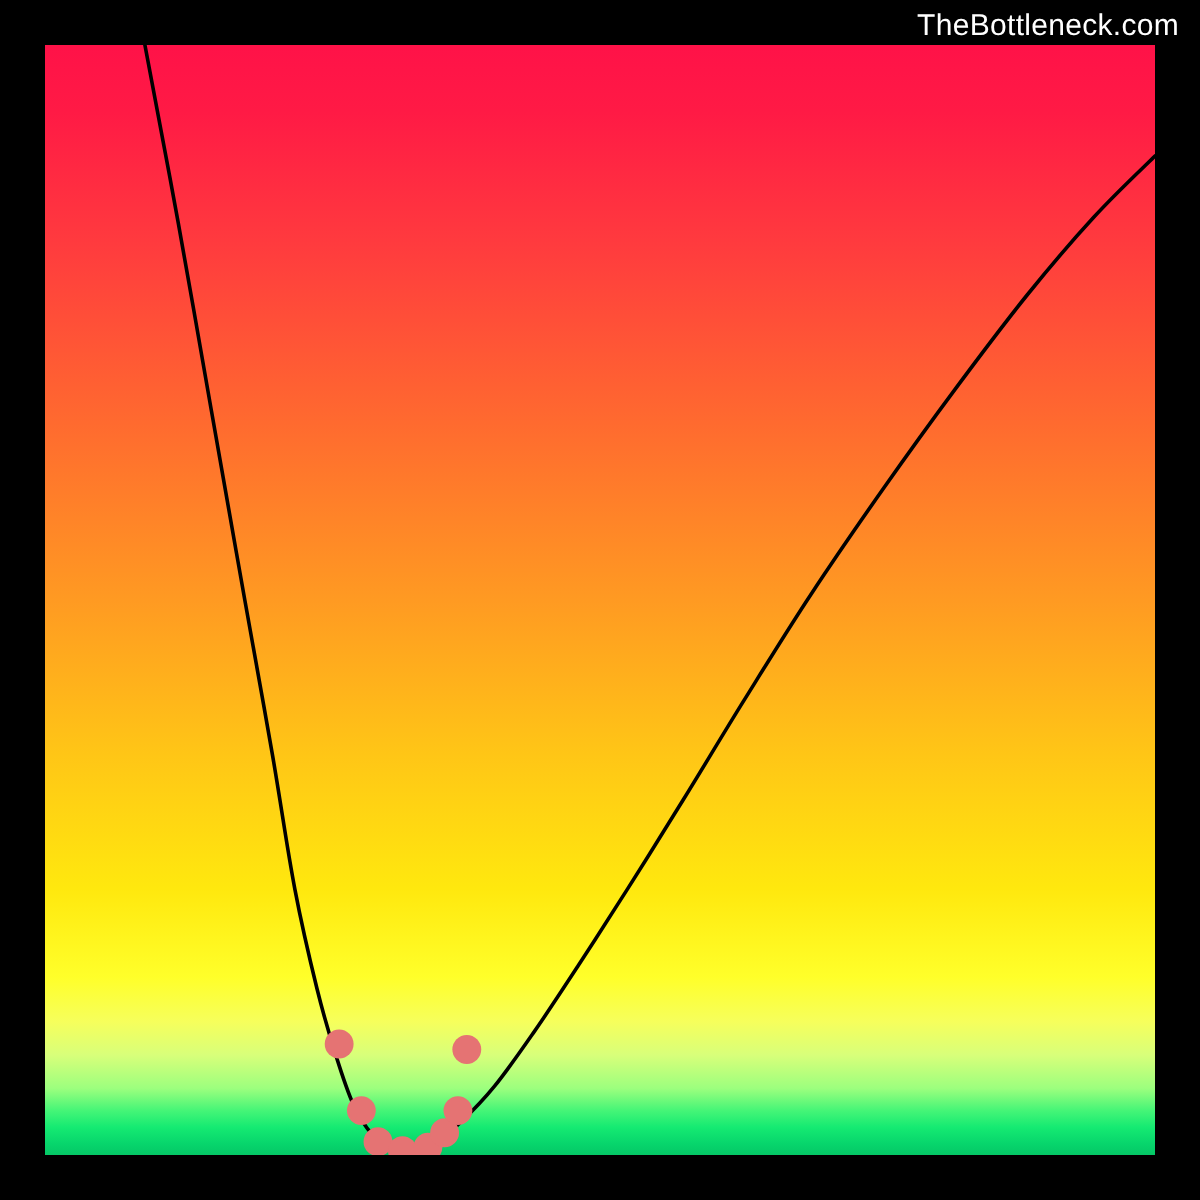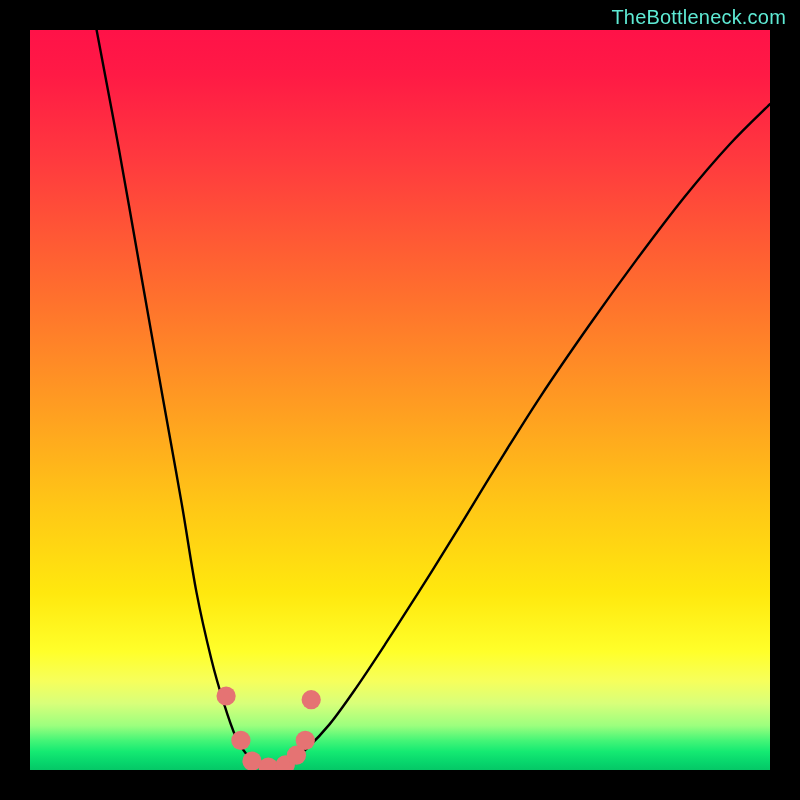--- a/index.html
+++ b/index.html
@@ -40,21 +40,21 @@
       #45f577 96%,
       #15ea72 97.5%,
       #07d56c 99%,
       #05c766 100%
     );
   }
   .watermark {
     position: absolute;
     top: 6px;
     right: 14px;
-    color: #5eead4;
+    color: #ffffff;
     font-size: 20px;
     font-weight: 500;
     letter-spacing: 0.2px;
     user-select: none;
   }
   svg.curve {
     position: absolute;
     left: 0;
     top: 0;
     width: 740px;

